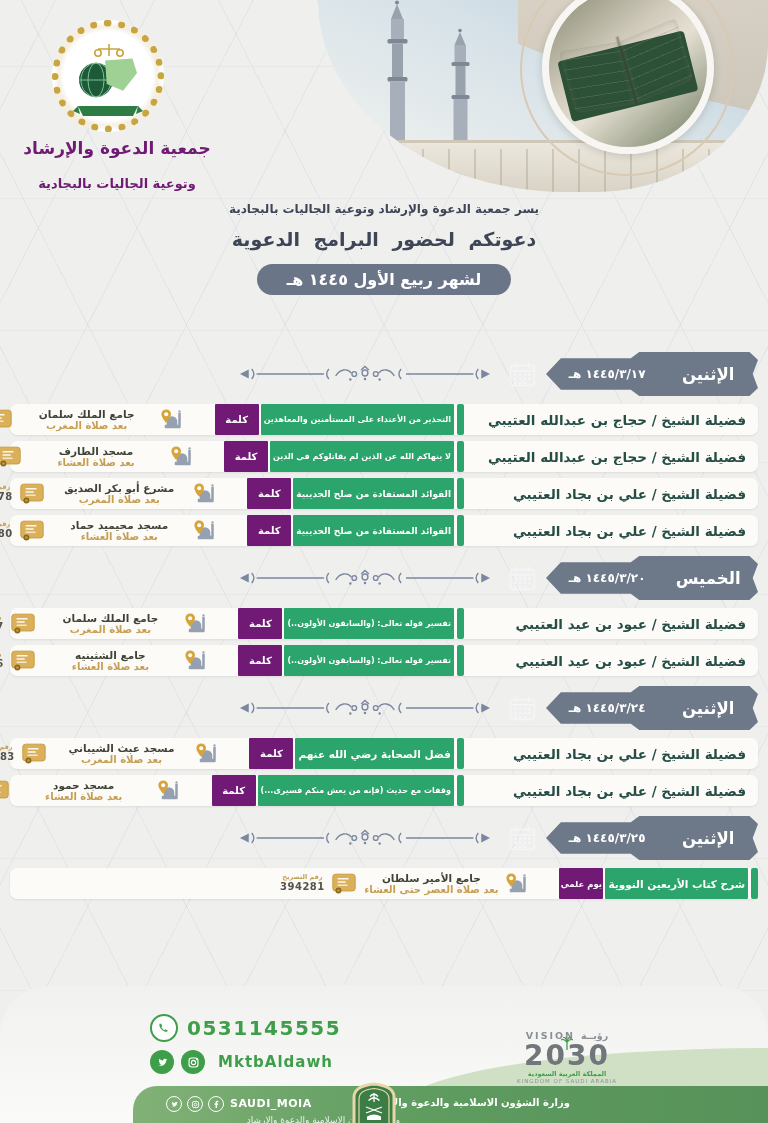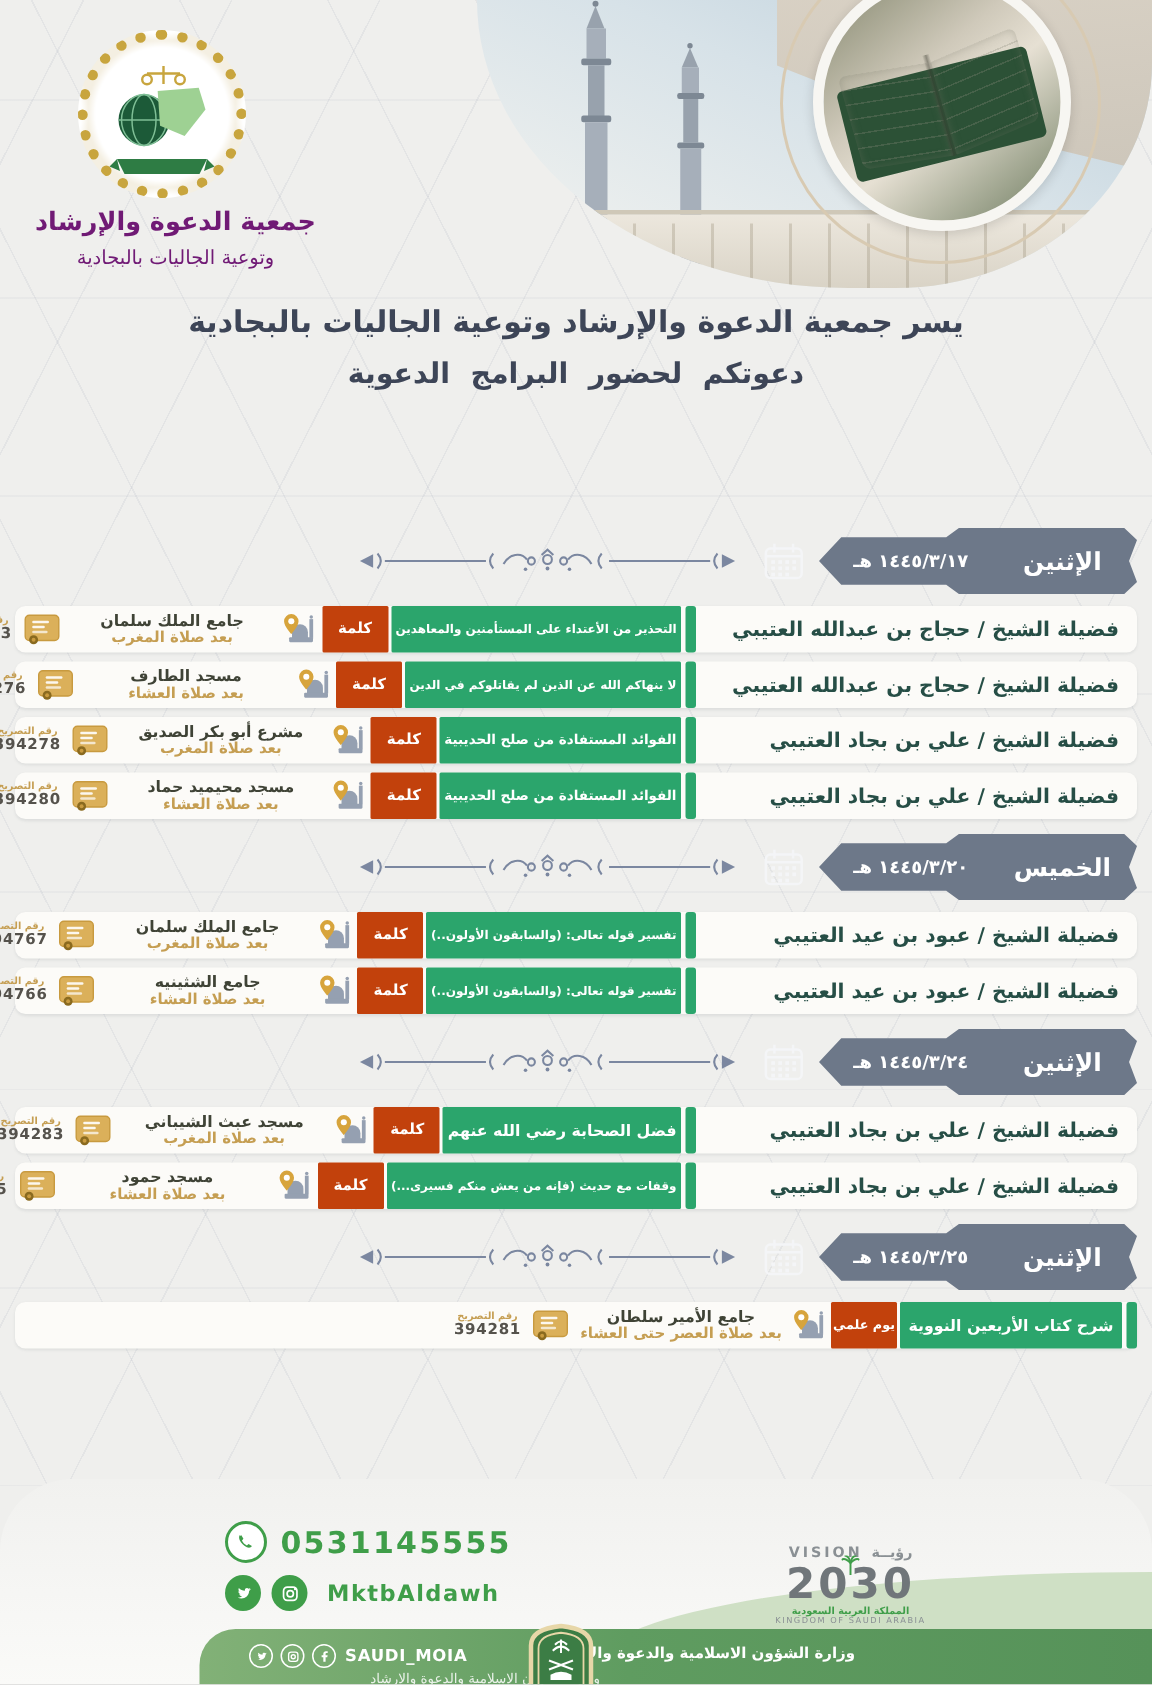--- a/index.html
+++ b/index.html
@@ -35,25 +35,25 @@
   .book .pl{left:2px;transform:skewY(7deg);border-radius:5px 1px 1px 5px;}
   .book .pr{left:64px;transform:skewY(-7deg);border-radius:1px 5px 5px 1px;}
   .book .spine{position:absolute;left:60px;top:0;width:5px;height:70px;background:linear-gradient(90deg,rgba(60,60,50,.0),rgba(60,60,50,.45),rgba(60,60,50,.0));}
 
   
   .emblem{position:absolute;left:52px;top:20px;width:112px;height:112px;z-index:2;border-radius:50%;
     border:7px dotted #c8a53e;background:radial-gradient(circle,#ffffff 64%,#f4efe2 72%);}
   .emblem svg{position:absolute;left:7px;top:7px;}
   .logo-text{position:absolute;left:14px;top:138px;width:206px;z-index:2;text-align:center;color:#701a75;}
   .logo-text .l1{font-size:17px;font-weight:800;}
-  .logo-text .l2{font-size:13px;font-weight:400;margin-top:7px;}
+  .logo-text .l2{font-size:13px;font-weight:700;margin-top:18px;}
 
   
   .title-block{position:absolute;left:64px;top:202px;width:640px;z-index:2;text-align:center;color:#3d4557;}
-  .title-block .t1{font-size:20px;font-weight:800;}
+  .title-block .t1{font-size:12px;font-weight:800;}
   .title-block .t2{font-size:19px;font-weight:800;margin-top:12px;word-spacing:7px;}
   .month-pill{display:inline-block;margin-top:14px;padding:6px 30px;background:#6b7588;color:#fff;
     border-radius:19px;font-size:16px;font-weight:800;}
 
   
   #sections{position:absolute;left:10px;top:352px;width:748px;z-index:2;}
   .day-section{margin-bottom:10px;}
   .section-header{position:relative;height:44px;margin-bottom:8px;}
   .day-banner{position:absolute;right:0;top:0;width:212px;height:44px;background:#6d7889;color:#fff;
     display:flex;direction:rtl;align-items:center;
@@ -65,22 +65,22 @@
 
   .row{height:31px;margin-bottom:6px;background:#fcfbf8;border-radius:7px;display:flex;direction:rtl;
     align-items:center;box-shadow:0 1px 2px rgba(90,95,110,.12);}
   .cell-sheikh{flex:0 0 294px;padding-right:12px;font-size:13.5px;font-weight:800;color:#264e46;
     white-space:nowrap;overflow:hidden;}
   .cell-topic{flex:0 0 204px;height:100%;display:flex;direction:rtl;gap:3px;}
   .topic-strip{flex:0 0 7px;background:#2ba56c;border-radius:2px;}
   .topic-box{flex:1;display:flex;direction:rtl;gap:2px;}
   .topic-text{flex:1;background:#2ba56c;color:#fff;font-size:10.5px;font-weight:800;display:flex;
     align-items:center;justify-content:center;white-space:nowrap;overflow:hidden;padding:0 3px;border-radius:1px;}
-  .topic-badge{flex:0 0 44px;background:#c2410c;color:#fff;font-size:10px;font-weight:800;display:flex;
-    align-items:center;justify-content:center;white-space:nowrap;border-radius:1px;}
+  .topic-badge{flex:0 0 44px;background:#701a75;color:#fff;font-size:10px;font-weight:800;display:flex;
+    align-items:center;justify-content:center;white-space:nowrap;border-radius:1px;margin-left:28px;}
   .cell-mosque{flex:1;height:100%;display:flex;direction:rtl;align-items:center;}
   .mosque-icon{flex:0 0 30px;display:flex;justify-content:center;}
   .mosque-info{flex:0 0 140px;text-align:center;line-height:1.15;}
   .mosque-name{font-size:10.5px;font-weight:800;color:#3f4336;white-space:nowrap;}
   .mosque-time{font-size:10px;font-weight:700;color:#c59e52;white-space:nowrap;}
   .cert-icon{flex:0 0 34px;display:flex;justify-content:center;}
   .permit{flex:0 0 50px;text-align:center;line-height:1.2;}
   .permit-label{font-size:6.5px;font-weight:700;color:#c59e52;}
   .permit-number{font-size:10px;font-weight:800;color:#55524c;direction:ltr;letter-spacing:.5px;}
 
@@ -172,20 +172,21 @@
     </svg>
   </div>
   <div class="logo-text">
     <div class="l1">جمعية الدعوة والإرشاد</div>
     <div class="l2">وتوعية الجاليات بالبجادية</div>
   </div>
 
   <div class="title-block">
     <div class="t1">يسر جمعية الدعوة والإرشاد وتوعية الجاليات بالبجادية</div>
     <div class="t2">دعوتكم لحضور البرامج الدعوية</div>
+    <div><span class="month-pill">لشهر ربيع الأول ١٤٤٥ هـ</span></div>
   </div>
 
   <div id="sections">
   <section class="day-section">
     <div class="section-header">
       <svg class="ornament" viewBox="0 0 260 18" preserveAspectRatio="none">
         <g stroke="#7b87a0" stroke-width="1.4" fill="none">
           <path d="M2 9 L11 4.5 V13.5 Z" fill="#7b87a0" stroke="none"></path>
           <path d="M14 4 Q18.5 9 14 14"></path>
           <line x1="19" y1="9" x2="88" y2="9"></line>

